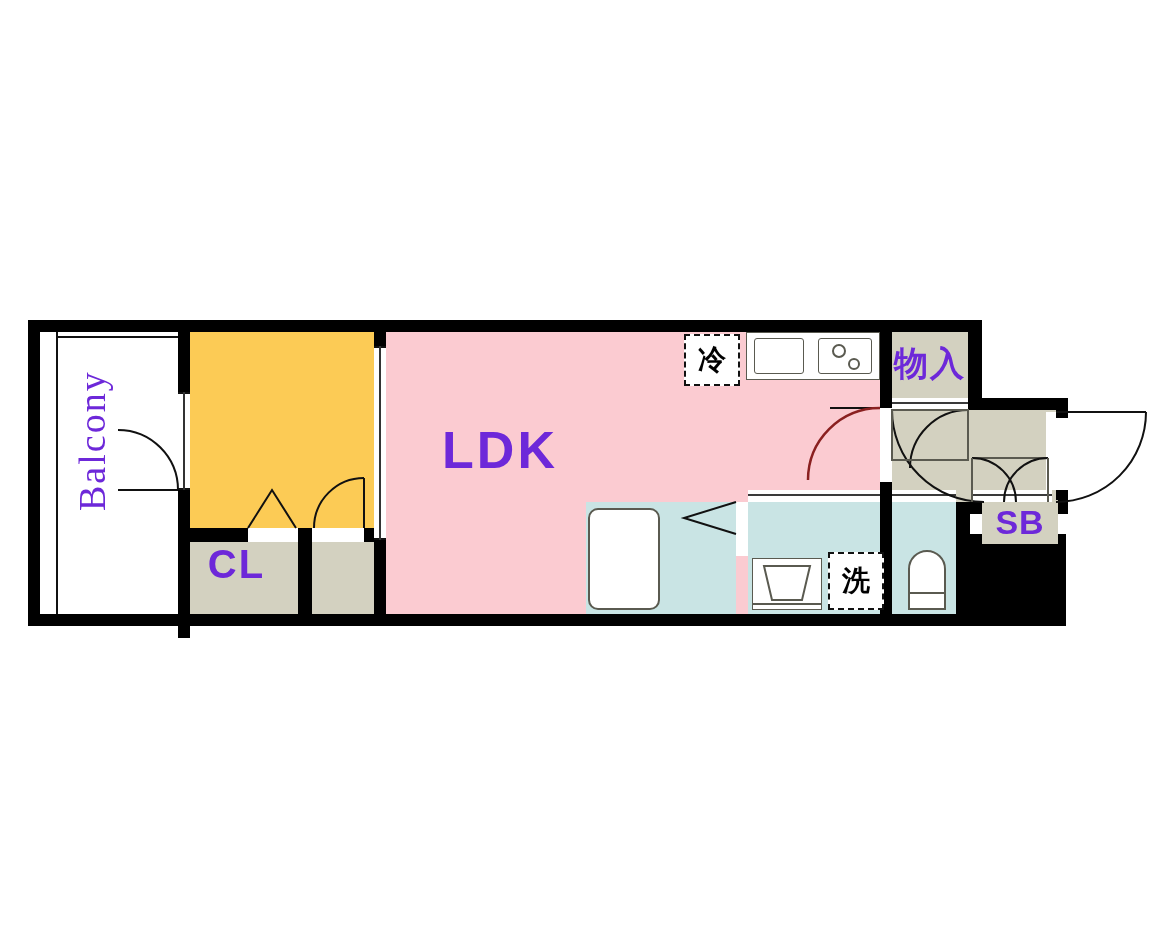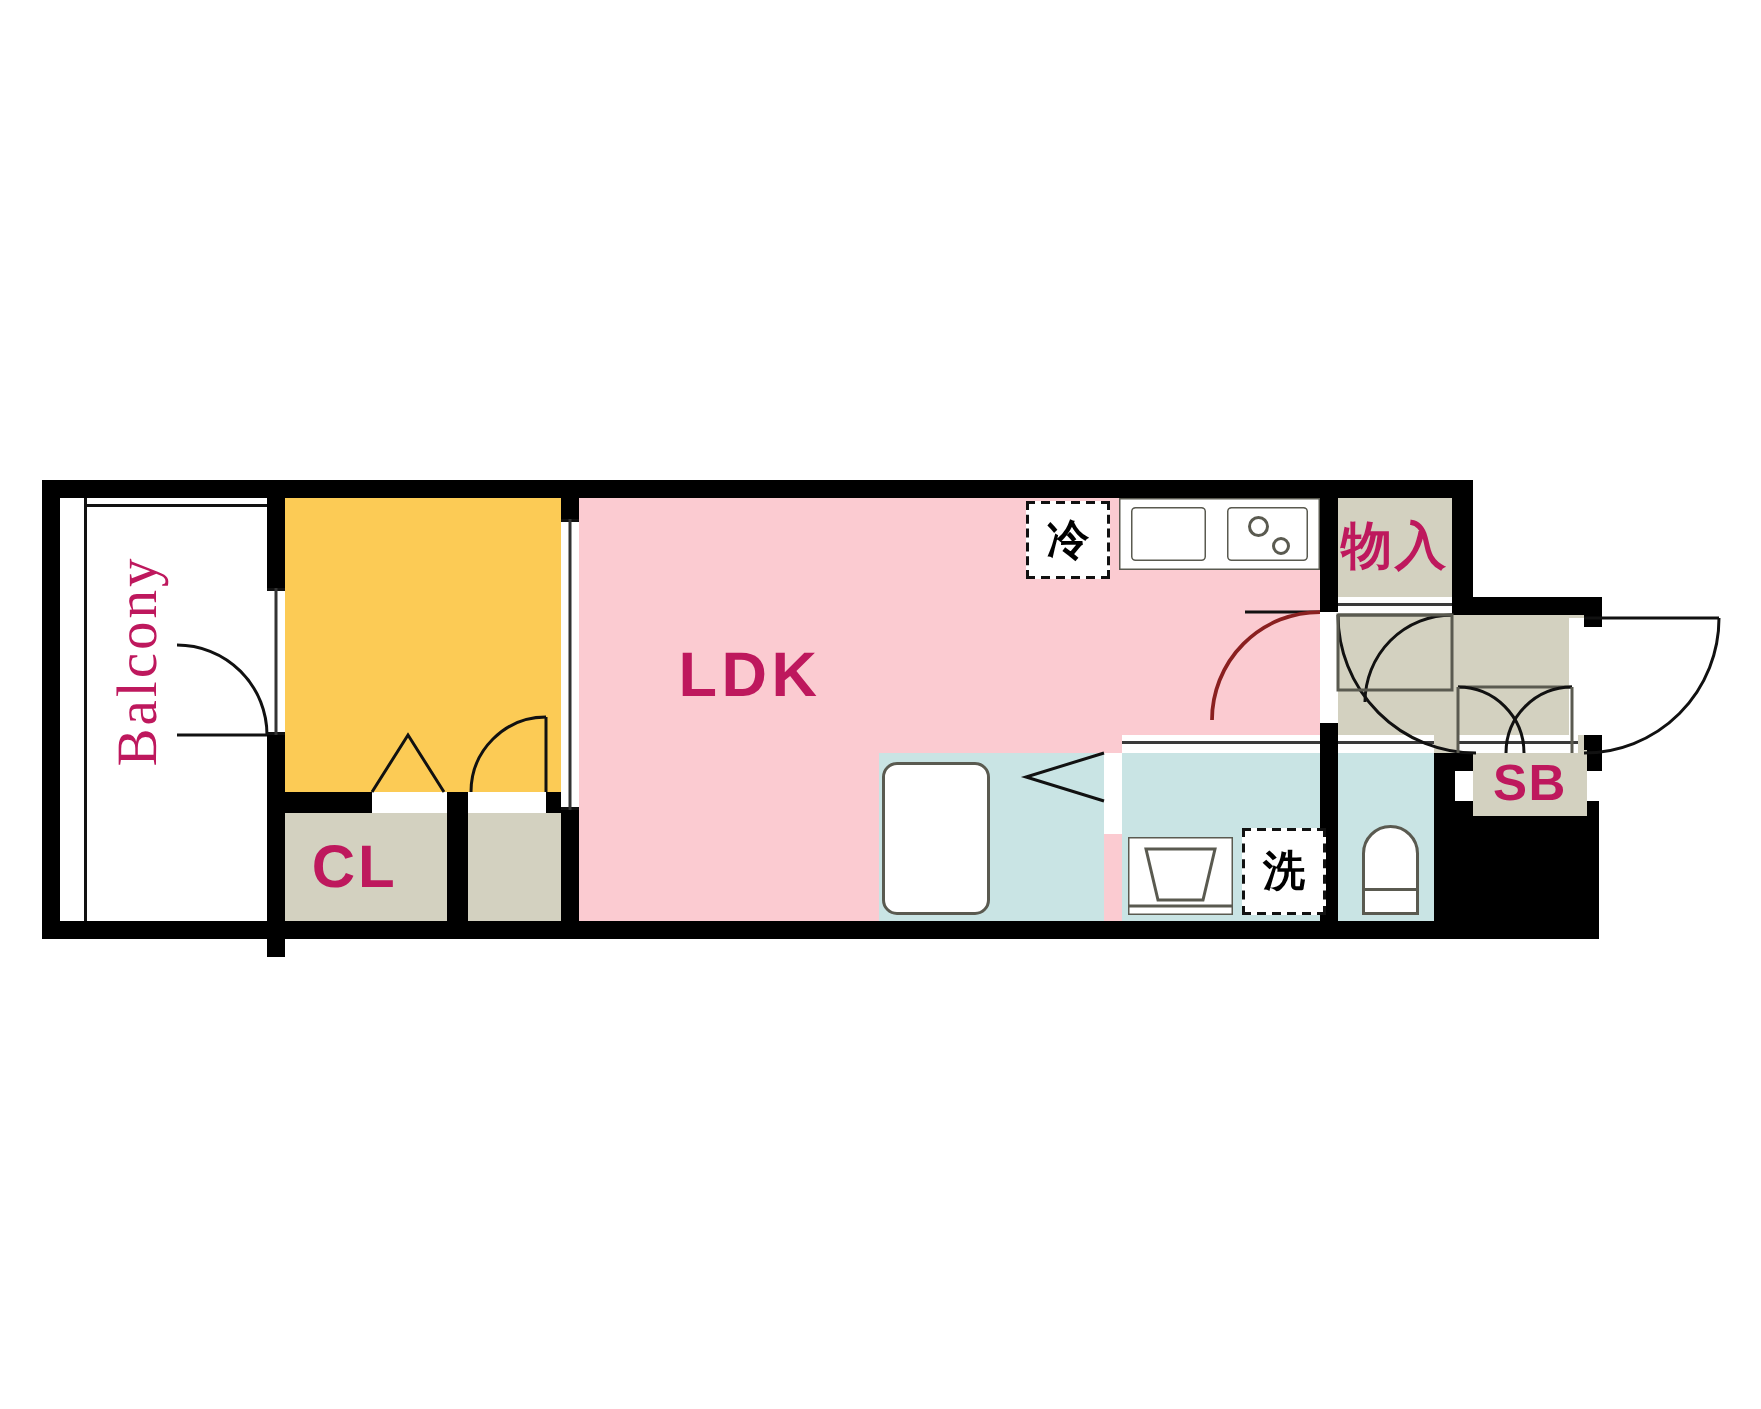--- a/index.html
+++ b/index.html
@@ -6,22 +6,22 @@
   body{width:1174px;height:939px;font-family:"Liberation Sans","DejaVu Sans",sans-serif;}
   #plan{position:relative;width:1174px;height:939px;background:#fff;overflow:hidden;}
   .abs{position:absolute;box-sizing:border-box;}
   .wall{background:#000000;}
   .pink{background:#FBCBD1;}
   .yellow{background:#FCCB55;}
   .beige{background:#D3D1C0;}
   .blue{background:#C9E4E4;}
   .white{background:#ffffff;}
   .thin{border:1.5px solid #5a5a50;background:#ffffff;}
-  .label{display:flex;align-items:center;justify-content:center;color:#be185d;font-weight:700;letter-spacing:1px;}
-  .lbl-ldk{font-size:42px;letter-spacing:3px;}
+  .label{display:flex;align-items:center;justify-content:center;color:#6d28d9;font-weight:700;letter-spacing:1px;}
+  .lbl-ldk{font-size:52px;letter-spacing:3px;}
   .lbl-jp{font-size:46px;letter-spacing:6px;font-family:"DejaVu Sans",sans-serif;}
   .lbl-cl{font-size:40px;letter-spacing:2px;}
   .lbl-sb{font-size:34px;letter-spacing:1px;}
   .lbl-mono{font-size:28px;font-family:"DejaVu Sans",sans-serif;font-weight:700;}
   .lbl-balcony{font-size:38px;letter-spacing:2px;font-weight:400;font-family:"Liberation Serif",serif;
     writing-mode:vertical-rl;text-orientation:sideways;transform:rotate(180deg);white-space:nowrap;}
   .dashbox{border:2px dashed #111;background:#ffffff;display:flex;align-items:center;justify-content:center;}
   .winline{background:#3a3a3a;}
   svg{position:absolute;left:0;top:0;overflow:visible;pointer-events:none;}
 </style>
@@ -70,21 +70,21 @@
   <div class="abs" style="left:56px;top:332px;width:2px;height:282px;background:#111;"></div>
   <div class="abs" style="left:56px;top:336px;width:122px;height:2px;background:#111;"></div>
   <div class="abs label lbl-balcony" style="left:62px;top:336px;width:60px;height:210px;">Balcony</div>
 
   <div class="abs yellow" style="left:190px;top:332px;width:184px;height:196px;"></div>
 
   <div class="abs pink" style="left:386px;top:332px;width:494px;height:282px;"></div>
   <div class="abs label lbl-ldk" style="left:400px;top:420px;width:200px;height:60px;">LDK</div>
 
   <div class="abs beige" style="left:190px;top:542px;width:108px;height:72px;"></div>
-  <div class="abs label lbl-cl" style="left:190px;top:548px;width:93px;height:60px;">CL</div>
+  <div class="abs label lbl-cl" style="left:190px;top:534px;width:93px;height:60px;">CL</div>
   <div class="abs beige" style="left:312px;top:542px;width:62px;height:72px;"></div>
 
   <div class="abs beige" style="left:892px;top:332px;width:76px;height:66px;"></div>
   <div class="abs label lbl-jp" style="left:890px;top:336px;width:80px;height:56px;font-size:34px;letter-spacing:2px;">物入</div>
 
   <div class="abs beige" style="left:892px;top:410px;width:164px;height:92px;"></div>
   <div class="abs beige" style="left:892px;top:410px;width:76px;height:92px;"></div>
 
   <div class="abs beige" style="left:982px;top:500px;width:76px;height:44px;"></div>
   <div class="abs label lbl-sb" style="left:982px;top:500px;width:76px;height:44px;">SB</div>

